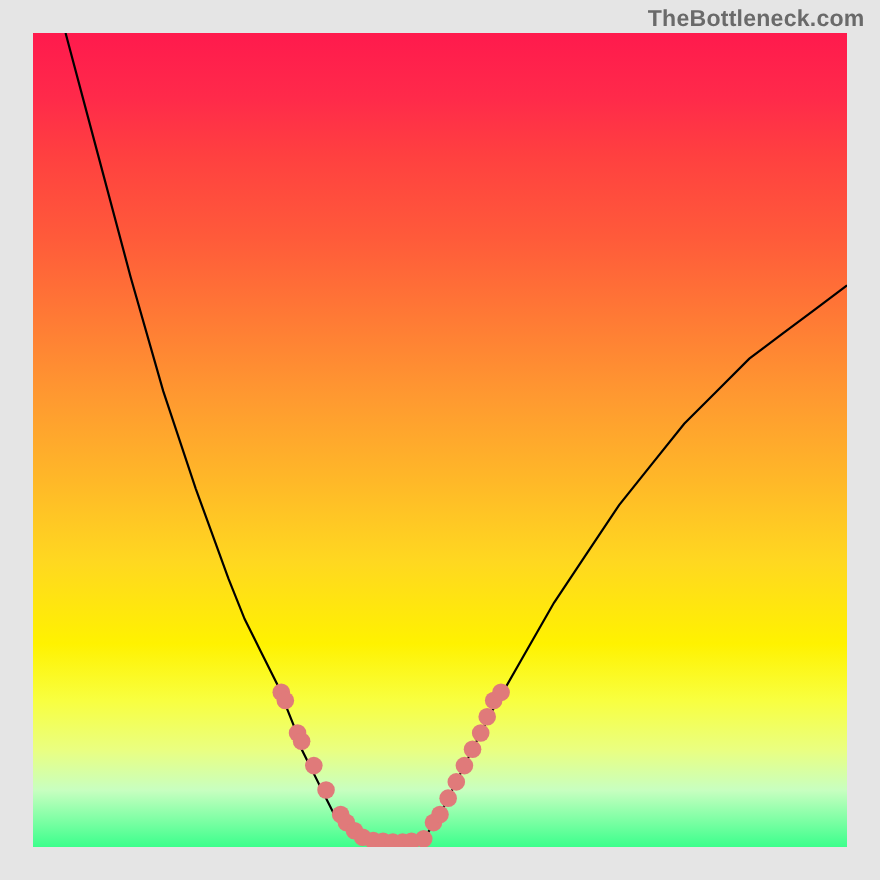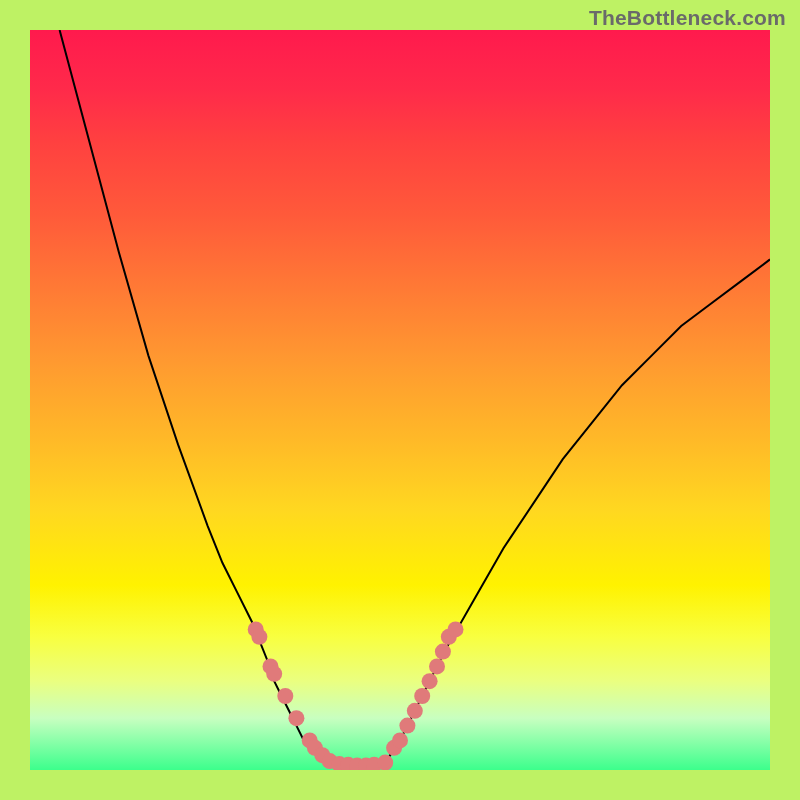--- a/index.html
+++ b/index.html
@@ -1,21 +1,21 @@
 <!DOCTYPE html>
 <html><head>
 <meta charset="utf-8">
 <style>
   * { margin: 0; padding: 0; box-sizing: border-box; }
   html, body { width: 800px; height: 800px; overflow: hidden; background: #000; }
   .stage {
     position: relative;
     width: 800px;
     height: 800px;
-    background: #bef264;
+    background: #e5e5e5;
   }
   .plot-area {
     position: absolute;
     left: 30px;
     top: 30px;
     width: 740px;
     height: 740px;
     background: linear-gradient(to bottom,
       #ff1a4d 0%,
       #ff2a4a 8%,

